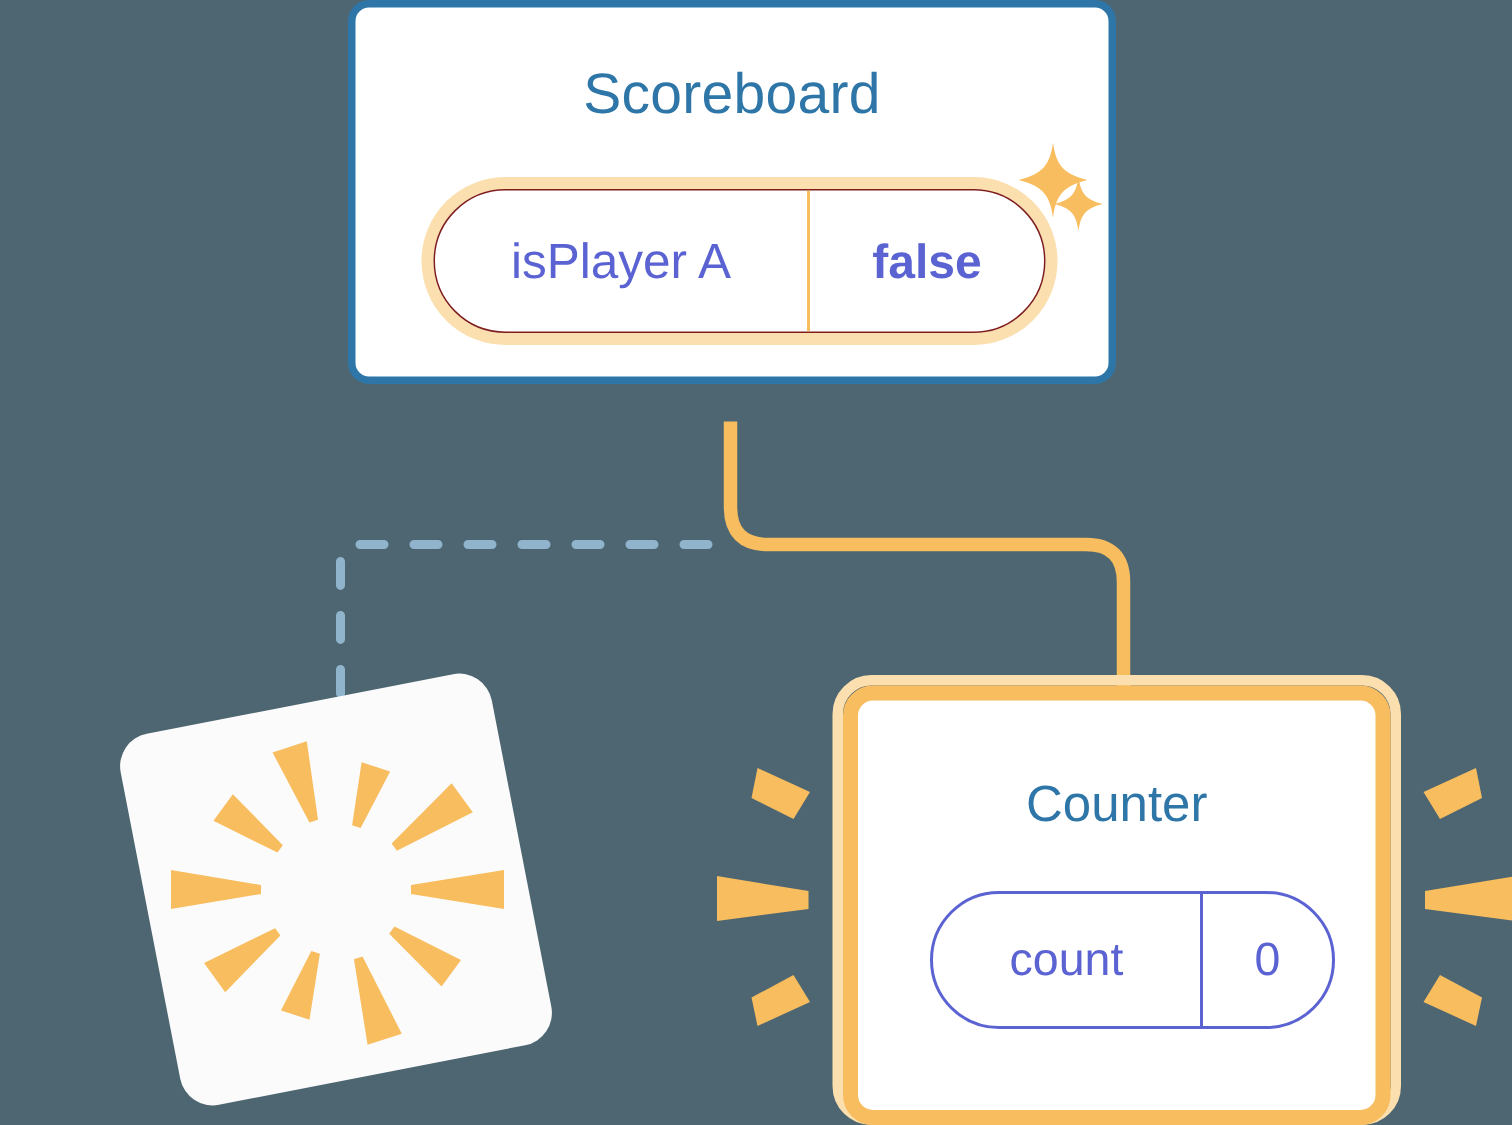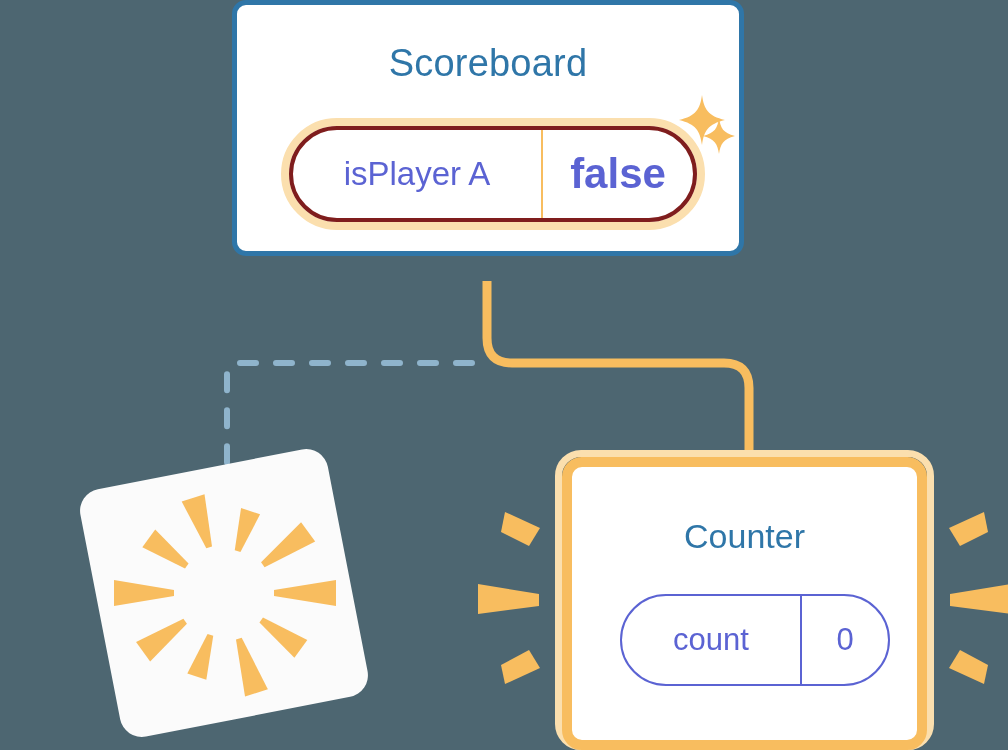--- a/index.html
+++ b/index.html
@@ -62,21 +62,21 @@
     border-radius: 56px;
     box-sizing: border-box;
     background: transparent;
   }
   #scoreboard-pill {
     position: absolute;
     left: 52px;
     top: 121px;
     width: 408px;
     height: 96px;
-    border: 4px solid #7f1d1d;
+    border: 1px solid #7f1d1d;
     border-radius: 48px;
     box-sizing: border-box;
     background: #ffffff;
     display: flex;
     align-items: stretch;
     overflow: hidden;
   }
   #scoreboard-pill .pill-key {
     flex: 0 0 250px;
     display: flex;
@@ -85,21 +85,21 @@
     font-size: 33px;
     color: #5b63d3;
     border-right: 2px solid #f8bd5f;
     box-sizing: border-box;
   }
   #scoreboard-pill .pill-val {
     flex: 1 1 auto;
     display: flex;
     align-items: center;
     justify-content: center;
-    font-size: 42px;
+    font-size: 32px;
     font-weight: bold;
     color: #5b63d3;
   }
 
   
   .sparkle { position: absolute; z-index: 6; }
   #sparkle-large { left: 678px; top: 95px; width: 48px; height: 50px; }
   #sparkle-small { left: 702px; top: 118px; width: 34px; height: 36px; }
 
   

